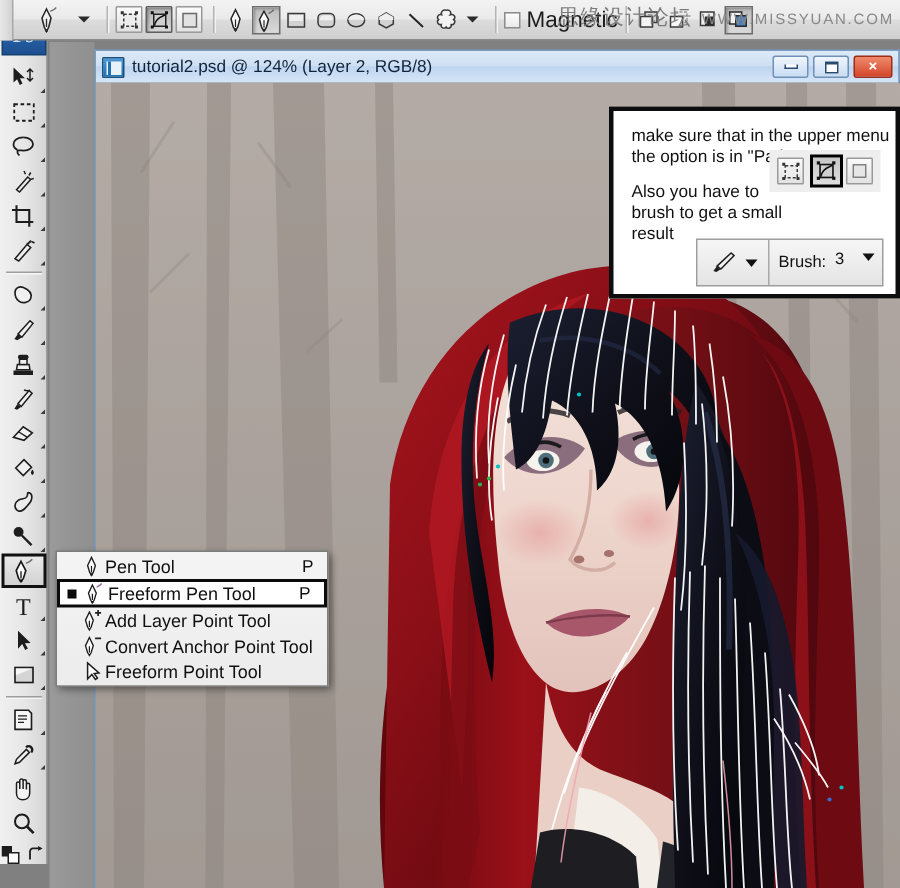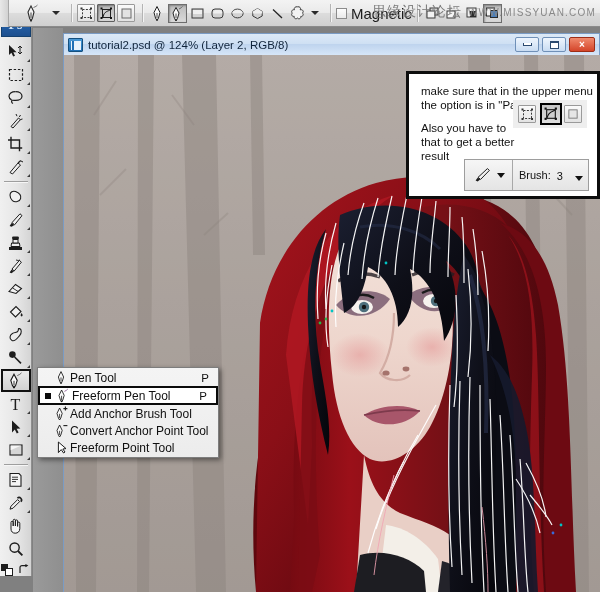--- a/index.html
+++ b/index.html
@@ -169,21 +169,21 @@
     background:#eeeeee;padding:3px 5px;display:flex;align-items:center;gap:2px;
   }
   .brush-widget{
     position:absolute;right:8px;bottom:5px;width:125px;height:32px;
     border:1px solid #9d9d9d;
     background:linear-gradient(to bottom,#f6f6f6,#e4e4e4);
     display:flex;align-items:center;
   }
   .bw-left{ width:48px;height:100%;display:flex;align-items:center;
             justify-content:center;gap:4px;border-right:1px solid #a8a8a8; }
-  .bw-right{ flex:1;display:flex;align-items:flex-end;padding-left:6px;gap:4px; }
+  .bw-right{ flex:1;display:flex;align-items:flex-start;padding-left:6px;gap:4px; }
   .bw-label{ font-size:11px;color:#111; }
   .bw-num{ font-size:11px;color:#111;line-height:9px;text-align:center;width:10px; }
   .sm-caret{ width:0;height:0;border-left:4px solid transparent;
              border-right:4px solid transparent;border-top:5px solid #111; }
 
   
   #flyout{
     position:absolute;left:37px;top:367px;width:182px;
     background:linear-gradient(to bottom,#f4f4f4,#ececec);
     border:1px solid #7d7d7d;
@@ -739,21 +739,21 @@
       </g>
     </g>
   </svg>
 </div>
 
 <div id="annotation">
   <div class="an-p">make sure that in the upper menu</div>
   <div class="an-p">the option is in "Paths"</div>
   <div class="an-gap"></div>
   <div class="an-p">Also you have to</div>
-  <div class="an-p">that to get a better</div>
+  <div class="an-p">brush to get a small</div>
   <div class="an-p">result</div>
 
   <div class="mode-widget">
     <span class="btn-sq" style="margin:0 2px 0 0">
       <svg width="13" height="13" viewBox="0 0 13 13">
         <rect x="2.5" y="2.5" width="8" height="8" fill="#ededed" stroke="#3a3a3a" stroke-width="1" stroke-dasharray="2 1.4"></rect>
         <rect x="0.5" y="0.5" width="2" height="2" fill="#333"></rect>
           <rect x="10" y="0.5" width="2" height="2" fill="#333"></rect>
         <rect x="0.5" y="10" width="2" height="2" fill="#333"></rect>
           <rect x="10" y="10" width="2" height="2" fill="#333"></rect>
@@ -825,21 +825,21 @@
 
   <div class="fo-item">
     <span class="fo-bullet"></span>
     <span class="fo-ico">
       <svg width="15" height="15" viewBox="0 0 15 15">
         <path d="M5.6 2 L8.2 7.4 L6.8 12 L5.6 14 L4.4 12 L3 7.4 Z" fill="#fafafa" stroke="#1d1d1d" stroke-width=".9"></path>
         <path d="M5.6 7.8 L5.6 12" stroke="#1d1d1d" stroke-width=".8"></path>
         <path d="M9.4 2.6 h4 M11.4 0.6 v4" stroke="#1d1d1d" stroke-width="1.1"></path>
       </svg>
     </span>
-    <span class="fo-label">Add Anchor Brush Tool</span>
+    <span class="fo-label">Add Layer Point Tool</span>
     <span class="fo-key"></span>
   </div>
 
   <div class="fo-item">
     <span class="fo-bullet"></span>
     <span class="fo-ico">
       <svg width="15" height="15" viewBox="0 0 15 15">
         <path d="M5.6 2 L8.2 7.4 L6.8 12 L5.6 14 L4.4 12 L3 7.4 Z" fill="#fafafa" stroke="#1d1d1d" stroke-width=".9"></path>
         <path d="M5.6 7.8 L5.6 12" stroke="#1d1d1d" stroke-width=".8"></path>
         <path d="M9.4 2.6 h4" stroke="#1d1d1d" stroke-width="1.1"></path>

